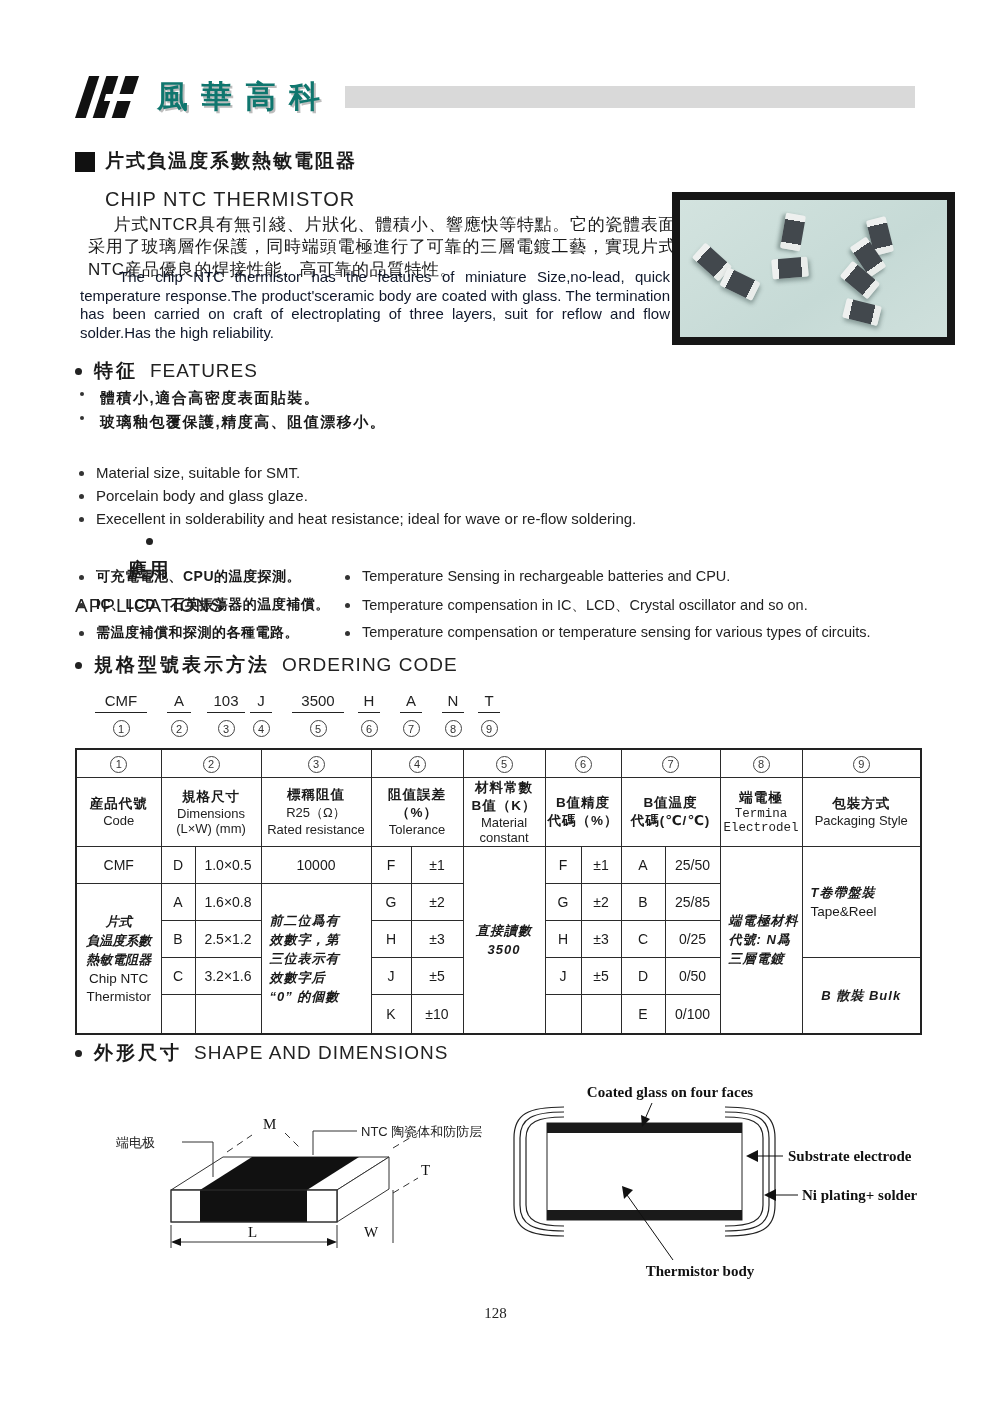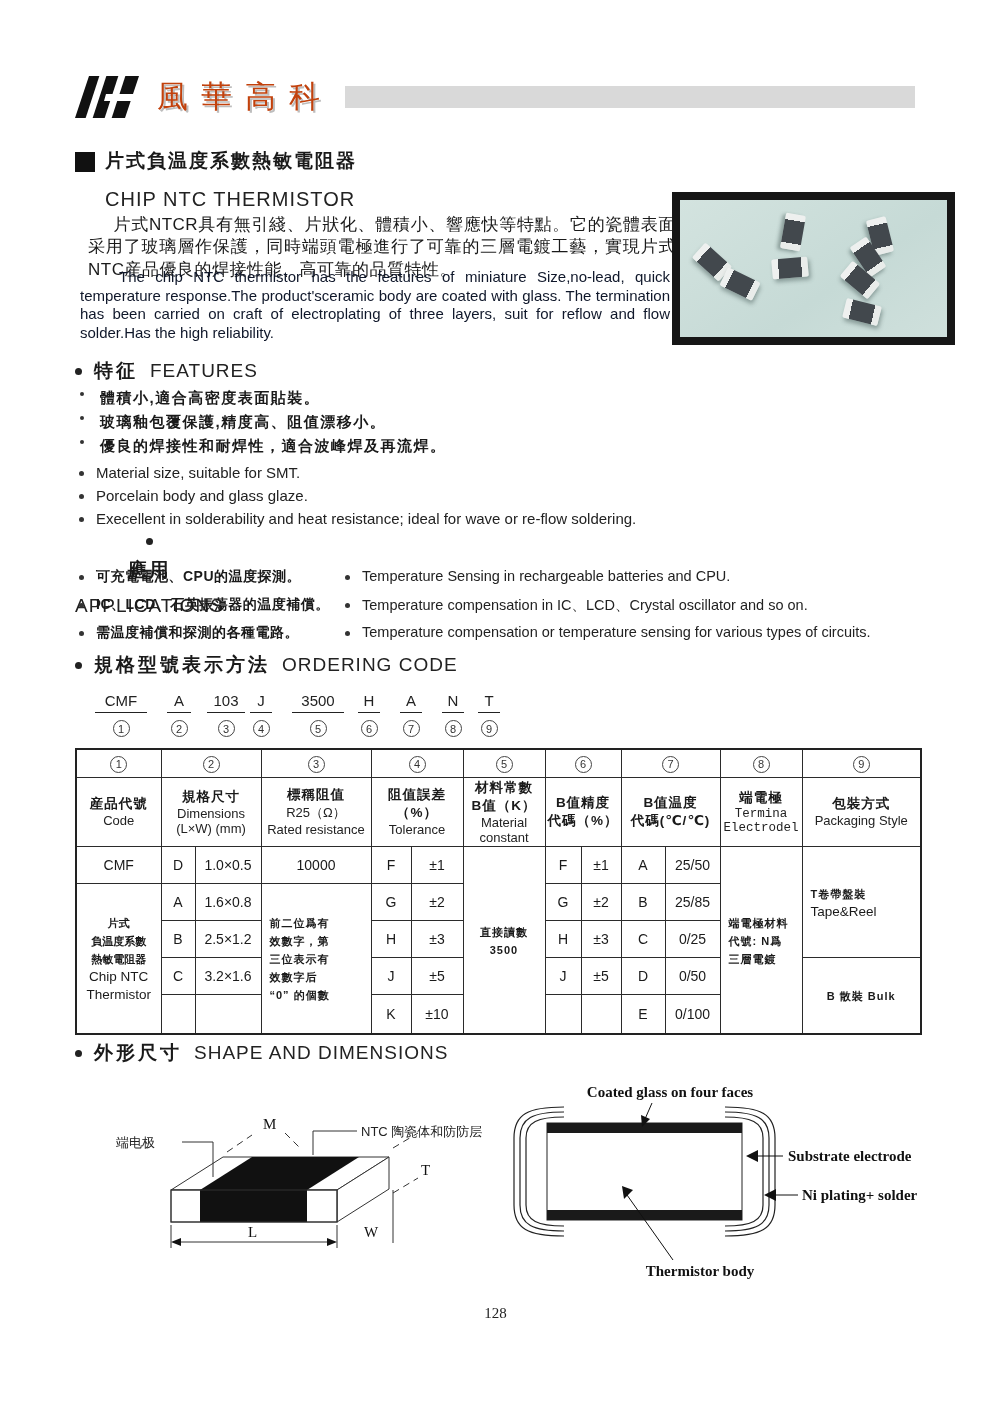--- a/index.html
+++ b/index.html
@@ -2,21 +2,21 @@
 <html><head>
 <meta charset="utf-8">
 <style>
   html,body{margin:0;padding:0;background:#fff;}
   .page{position:relative;width:991px;height:1404px;background:#fff;color:#1a1a1a;
         font-family:"Liberation Sans","DejaVu Sans",sans-serif;overflow:hidden;}
   .abs{position:absolute;}
   .ml{white-space:pre-line;}
   
   .logo-wrap{left:73px;top:74px;display:flex;align-items:center;gap:14px;}
-  .logo-text{font-size:31px;font-weight:normal;letter-spacing:13px;color:#c2410c;
+  .logo-text{font-size:31px;font-weight:bold;letter-spacing:13px;color:#0f766e;
              text-shadow:2px 2px 0 #bdbdbd;white-space:nowrap;}
   .gray-bar{left:345px;top:86px;width:570px;height:22px;background:#d9d9d9;}
   
   .title-square{left:75px;top:152px;width:20px;height:20px;background:#111;}
   .main-title-zh{left:105px;top:148px;font-size:19px;font-weight:bold;letter-spacing:2px;}
   .main-title-en{left:105px;top:188px;font-size:20px;letter-spacing:1px;color:#222;}
   
   .intro-zh{left:68px;top:214px;width:588px;font-size:17px;line-height:1.32;
             text-indent:1.5em;text-align:justify;letter-spacing:0.5px;margin-left:20px;}
   .intro-en{left:80px;top:268px;width:590px;font-size:15px;line-height:1.24;
@@ -52,21 +52,21 @@
   
   .otable{left:75px;top:748px;}
   table.oc{border-collapse:collapse;table-layout:fixed;width:845px;}
   table.oc td,table.oc th{border:1px solid #2b2b2b;text-align:center;vertical-align:middle;
         padding:1px 2px;font-weight:normal;overflow:hidden;}
   table.oc{border:2px solid #222;}
   .th-zh{display:block;font-size:13.5px;font-weight:bold;letter-spacing:1px;}
   .th-en{display:block;font-size:13px;color:#222;letter-spacing:0;}
   .mono{font-family:"Liberation Mono","DejaVu Sans Mono",monospace;font-size:12.5px;}
   .cell{font-size:14px;}
-  .cell-zh{font-size:11px;font-weight:bold;letter-spacing:1px;}
+  .cell-zh{font-size:13px;font-weight:bold;letter-spacing:1px;font-style:italic;}
   .cell-en{font-size:13.5px;}
   .talign-l{text-align:left !important;padding-left:8px !important;}
   
   .dims-head{left:75px;top:1040px;}
   .diag-left{left:100px;top:1085px;}
   .diag-right{left:500px;top:1075px;}
   .svg-cjk{font-family:"Liberation Sans","DejaVu Sans",sans-serif;font-size:13px;fill:#222;}
   .svg-serif{font-family:"Liberation Serif","DejaVu Serif",serif;font-size:15px;fill:#111;}
   .svg-serif-b{font-family:"Liberation Serif","DejaVu Serif",serif;font-size:15px;font-weight:bold;fill:#111;}
   .page-num{left:0;top:1305px;width:991px;text-align:center;
@@ -111,24 +111,20 @@
     <span class="zh">特征</span>
     <span class="en">FEATURES</span>
   </div>
   <div class="abs feat-line" style="top:389px;">
     <span class="tickdot"></span>
     <span class="feat-zh">體積小,適合高密度表面貼裝。</span>
   </div>
   <div class="abs feat-line" style="top:413px;">
     <span class="tickdot"></span>
     <span class="feat-zh">玻璃釉包覆保護,精度高、阻值漂移小。</span>
-  </div>
-  <div class="abs feat-line" style="top:437px;">
-    <span class="tickdot"></span>
-    <span class="feat-zh">優良的焊接性和耐焊性，適合波峰焊及再流焊。</span>
   </div>
   <div class="abs feat-line" style="top:464px;">
     <span class="endot"></span>
     <span class="feat-en">Material size, suitable for SMT.</span>
   </div>
   <div class="abs feat-line" style="top:487px;">
     <span class="endot"></span>
     <span class="feat-en">Porcelain body and glass glaze.</span>
   </div>
   <div class="abs feat-line" style="top:510px;">

